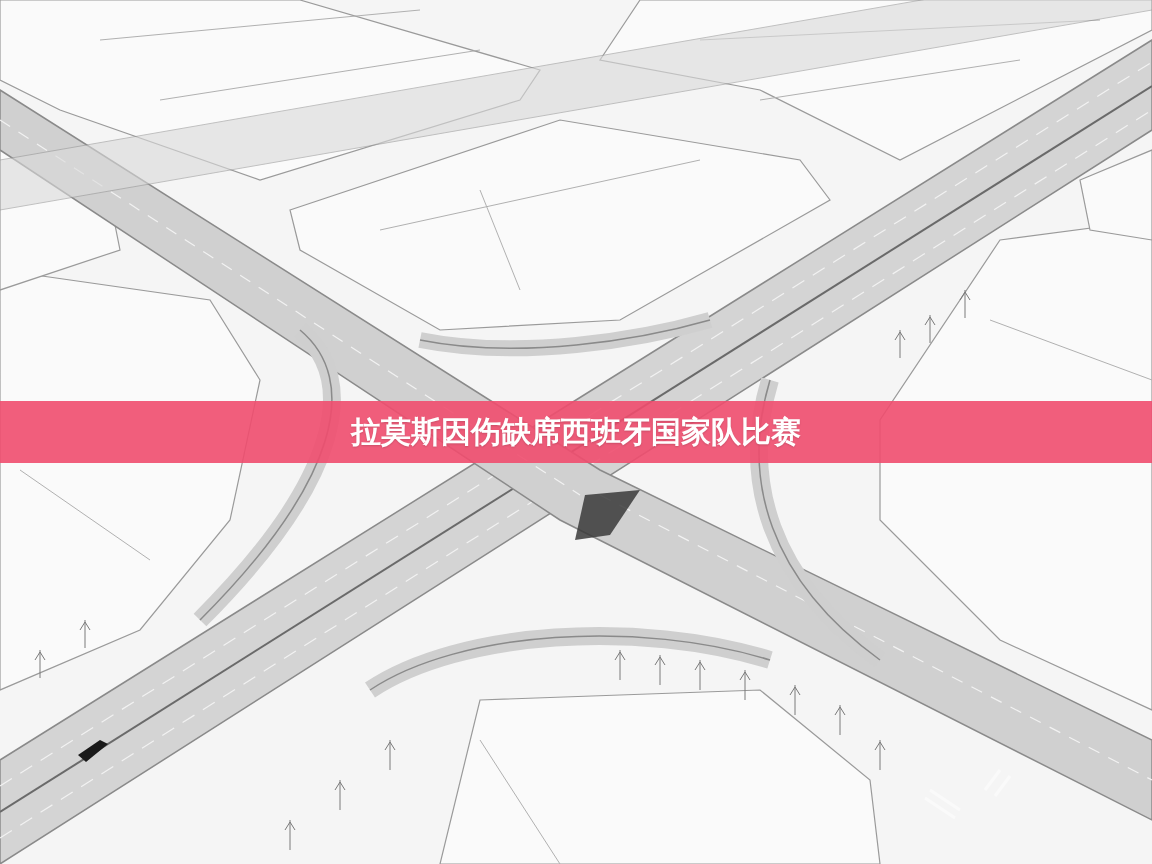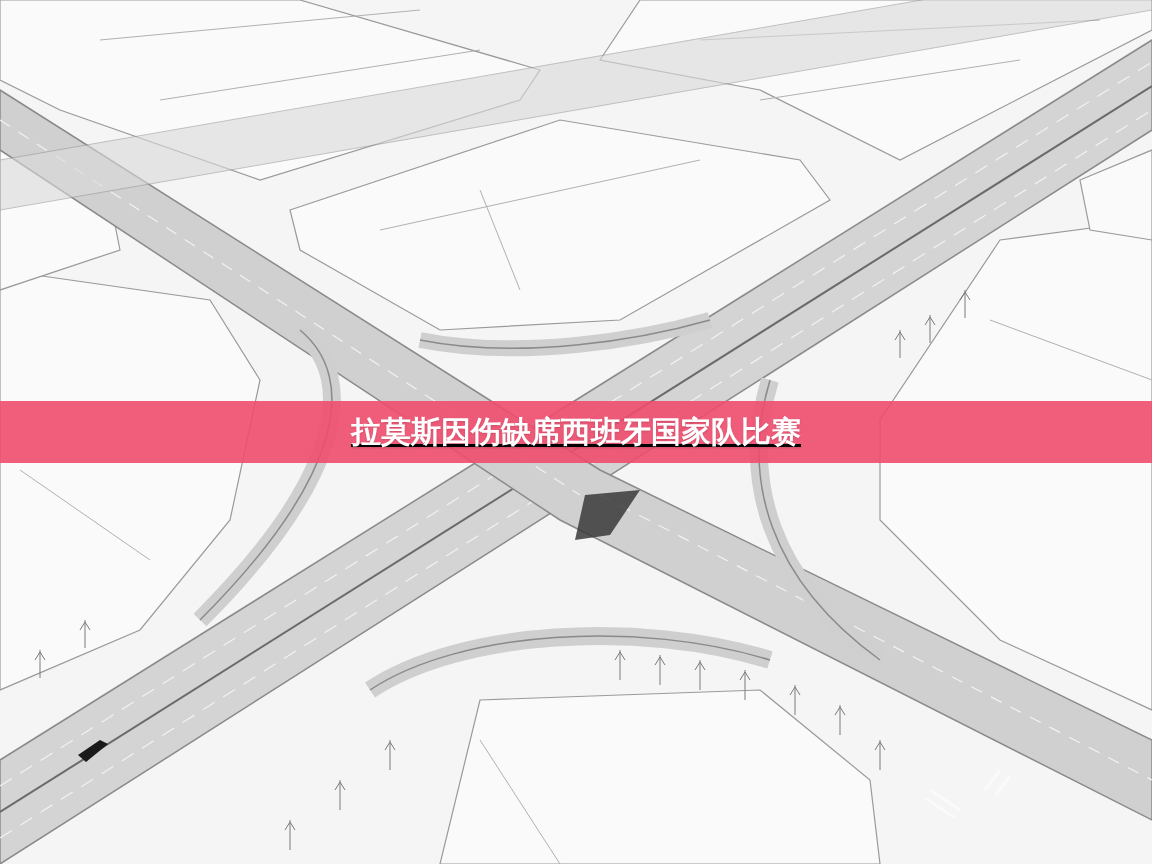--- a/index.html
+++ b/index.html
@@ -1,19 +1,19 @@
 <!DOCTYPE html>
 <html><head>
 <meta charset="utf-8">
 <style>
   html, body { margin: 0; padding: 0; }
   body { width: 1152px; height: 864px; overflow: hidden; background: #f4f4f4; font-family: "DejaVu Sans", sans-serif; }
   .scene { position: relative; width: 1152px; height: 864px; overflow: hidden; background: #f5f5f5; }
   .scene svg { position: absolute; left: 0; top: 0; }
-  .banner { position: absolute; left: 0; top: 401px; width: 1152px; height: 62px; background: rgba(240, 76, 110, 0.9); display: flex; align-items: center; justify-content: center; text-decoration: underline; }
+  .banner { position: absolute; left: 0; top: 401px; width: 1152px; height: 62px; background: rgba(240, 76, 110, 0.9); display: flex; align-items: center; justify-content: center; }
   .banner-title { color: #ffffff; font-family: "DejaVu Sans", sans-serif; font-weight: bold; font-size: 30px; letter-spacing: 0px; text-shadow: 0 1px 2px rgba(0,0,0,0.15); }
 </style>
 </head>
 <body>
 
 <div class="scene">
   <svg width="1152" height="864" viewBox="0 0 1152 864">
 
     <g fill="#fafafa" stroke="#9a9a9a" stroke-width="1.2">
       <path d="M0 0 L300 0 L540 70 L520 100 L260 180 L60 110 L0 80 Z"></path>

